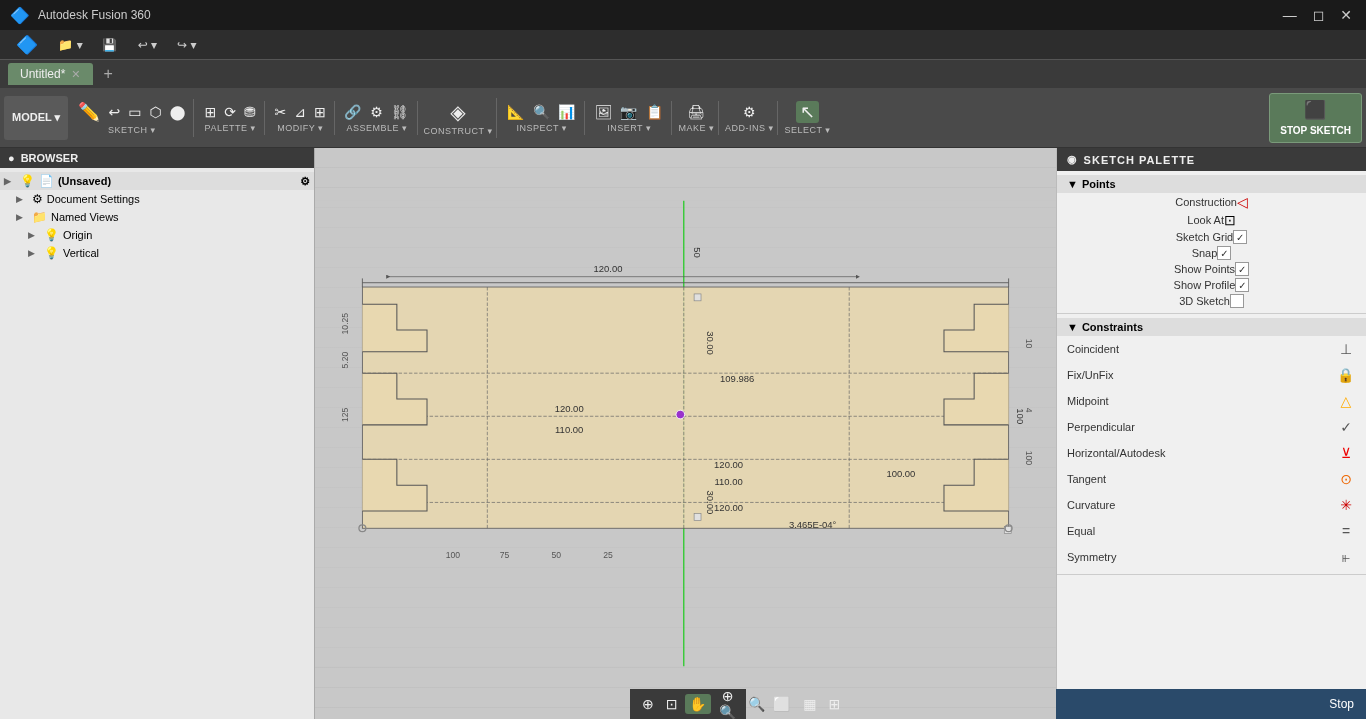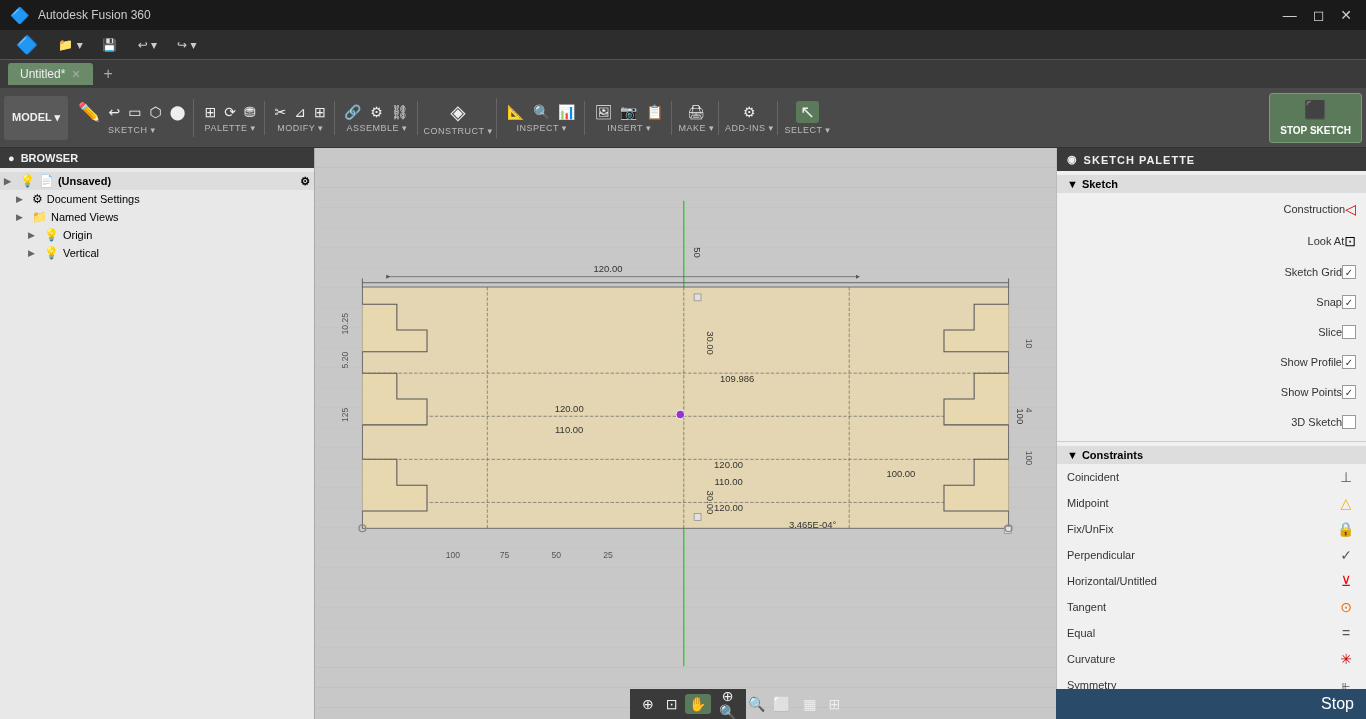--- a/index.html
+++ b/index.html
@@ -229,22 +229,22 @@
       background: #ddd;
       padding: 3px 10px;
       font-weight: bold;
       font-size: 11px;
       display: flex; align-items: center; gap: 4px;
       cursor: pointer;
     }
     .palette-row {
       display: flex;
       align-items: center;
-      padding: 8px 10px;
-      justify-content: flex-end;
+      padding: 1px 10px;
+      justify-content: center;
     }
     .palette-label { color: #333; font-size: 11px; }
     .palette-check {
       width: 14px; height: 14px;
       border: 1px solid #999;
       background: white;
       display: flex; align-items: center; justify-content: center;
       cursor: pointer;
       font-size: 10px;
     }
@@ -607,21 +607,21 @@
 
   <div id="sketch-palette">
     <div id="palette-title">
       <span>◉</span>
       <span>SKETCH PALETTE</span>
     </div>
 
     <div class="palette-section">
       <div class="palette-section-header">
         <span>▼</span>
-        <span>Sketch</span>
+        <span>Points</span>
       </div>
 
       <div class="palette-row">
         <span class="palette-label">Construction</span>
         <span style="color:#c00;font-size:14px;cursor:pointer;">◁</span>
       </div>
 
       <div class="palette-row">
         <span class="palette-label">Look At</span>
         <span style="font-size:14px;cursor:pointer;">⊡</span>
@@ -630,32 +630,28 @@
       <div class="palette-row">
         <span class="palette-label">Sketch Grid</span>
         <div class="palette-check checked"></div>
       </div>
 
       <div class="palette-row">
         <span class="palette-label">Snap</span>
         <div class="palette-check checked"></div>
       </div>
 
+
       <div class="palette-row">
-        <span class="palette-label">Slice</span>
-        <div class="palette-check"></div>
+        <span class="palette-label">Show Points</span>
+        <div class="palette-check checked"></div>
       </div>
 
       <div class="palette-row">
         <span class="palette-label">Show Profile</span>
-        <div class="palette-check checked"></div>
-      </div>
-
-      <div class="palette-row">
-        <span class="palette-label">Show Points</span>
         <div class="palette-check checked"></div>
       </div>
 
 
       <div class="palette-row">
         <span class="palette-label">3D Sketch</span>
         <div class="palette-check"></div>
       </div>
     </div>
 
@@ -666,59 +662,59 @@
       </div>
 
       <div class="constraint-row">
         <span class="palette-label">Coincident</span>
         <span class="constraint-icon" style="color:#555;">⊥</span>
       </div>
 
 
 
       <div class="constraint-row">
+        <span class="palette-label">Fix/UnFix</span>
+        <span class="constraint-icon" style="color:#888;">🔒</span>
+      </div>
+
+      <div class="constraint-row">
         <span class="palette-label">Midpoint</span>
         <span class="constraint-icon" style="color:#fa0;">△</span>
       </div>
 
-      <div class="constraint-row">
-        <span class="palette-label">Fix/UnFix</span>
-        <span class="constraint-icon" style="color:#888;">🔒</span>
-      </div>
-
 
       <div class="constraint-row">
         <span class="palette-label">Perpendicular</span>
         <span class="constraint-icon" style="color:#555;">✓</span>
       </div>
 
       <div class="constraint-row">
-        <span class="palette-label">Horizontal/Untitled</span>
+        <span class="palette-label">Horizontal/Autodesk</span>
         <span class="constraint-icon" style="color:#e00;">⊻</span>
       </div>
 
       <div class="constraint-row">
         <span class="palette-label">Tangent</span>
         <span class="constraint-icon" style="color:#e60;">⊙</span>
       </div>
 
       <div class="constraint-row">
+        <span class="palette-label">Curvature</span>
+        <span class="constraint-icon" style="color:#c00;">✳</span>
+      </div>
+
+      <div class="constraint-row">
         <span class="palette-label">Equal</span>
         <span class="constraint-icon" style="color:#555;">=</span>
       </div>
 
       <div class="constraint-row">
-        <span class="palette-label">Curvature</span>
-        <span class="constraint-icon" style="color:#c00;">✳</span>
-      </div>
-
-      <div class="constraint-row">
         <span class="palette-label">Symmetry</span>
         <span class="constraint-icon" style="color:#555;">⫦</span>
       </div>
     </div>
 
   </div>
 </div>
 
 <div id="stop-btn">
-  <span style="font-size:16px;">Stop</span>
+  <span style="font-size:12px;">Stop</span>
 </div>
 
 </body></html>

